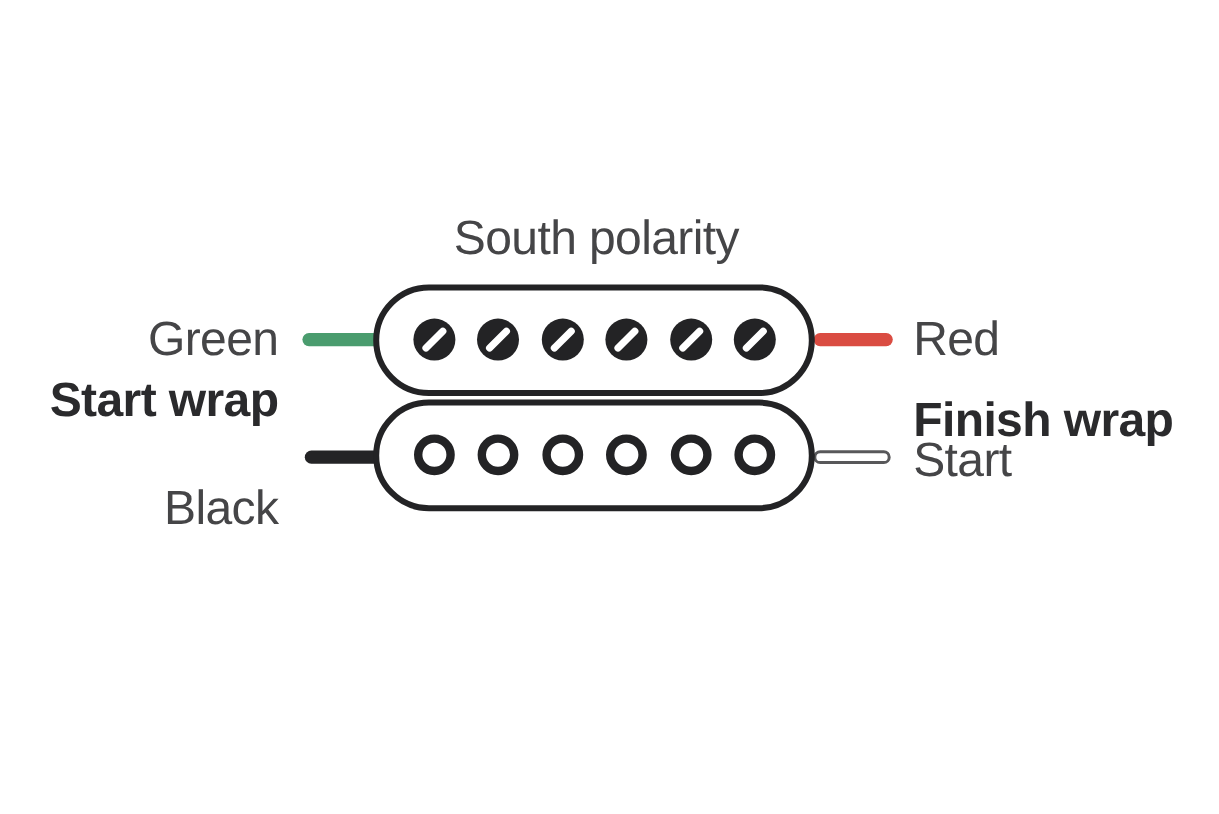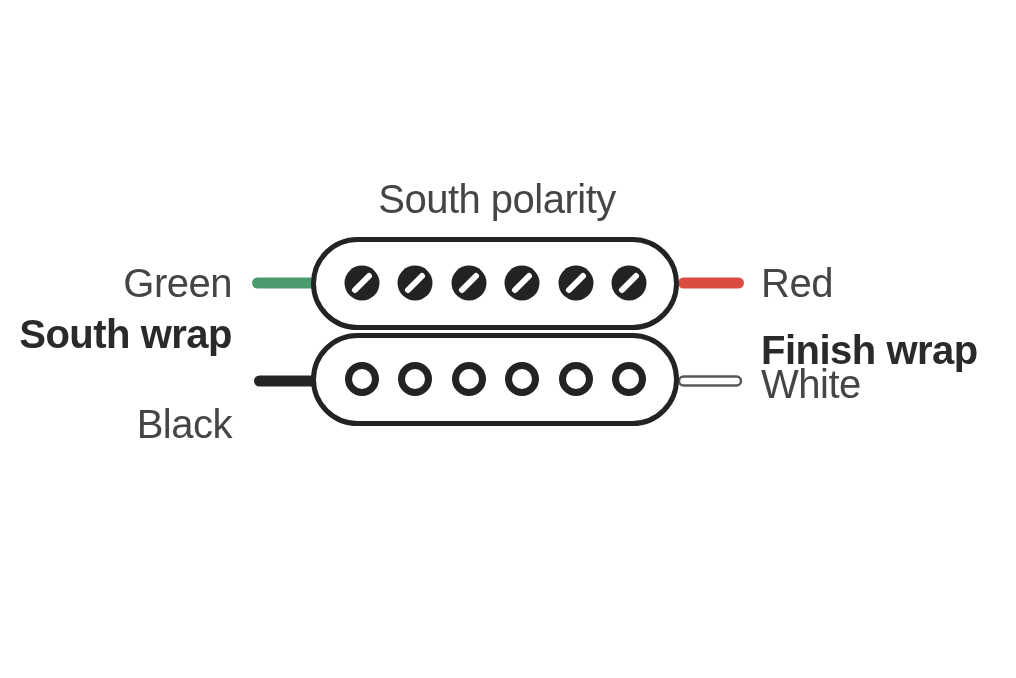--- a/index.html
+++ b/index.html
@@ -87,23 +87,23 @@
     <circle cx="522" cy="379" r="13.5" fill="#ffffff" stroke-width="7" stroke="#232325"></circle>
     <circle cx="576" cy="379" r="13.5" fill="#ffffff" stroke-width="7" stroke="#232325"></circle>
     <circle cx="629" cy="379" r="13.5" fill="#ffffff" stroke-width="7" stroke="#232325"></circle>
   </svg>
 
   <div class="lbl centered" style="left:497px; top:179px;">South polarity</div>
 
 
   <div class="lbl right-aligned" style="right:784px; top:263px;">Green</div>
 
-  <div class="lbl bold right-aligned" style="right:784px; top:314px;">South wrap</div>
+  <div class="lbl bold right-aligned" style="right:784px; top:314px;">Start wrap</div>
 
   <div class="lbl right-aligned" style="right:784px; top:364px;margin-top:40px;">Black</div>
 
   <div class="lbl" style="left:761px; top:263px;">Red</div>
 
   <div class="lbl bold" style="left:761px; top:330px;">Finish wrap</div>
 
-  <div class="lbl" style="left:761px; top:364px;">White</div>
+  <div class="lbl" style="left:761px; top:364px;">Start</div>
 
 </div>
 
 </body></html>

